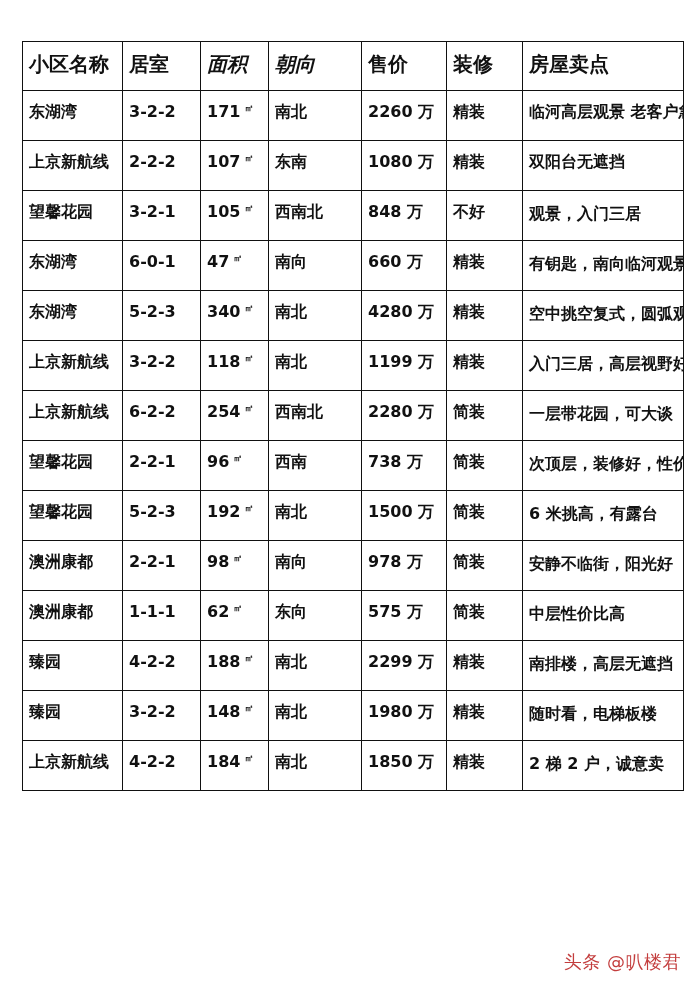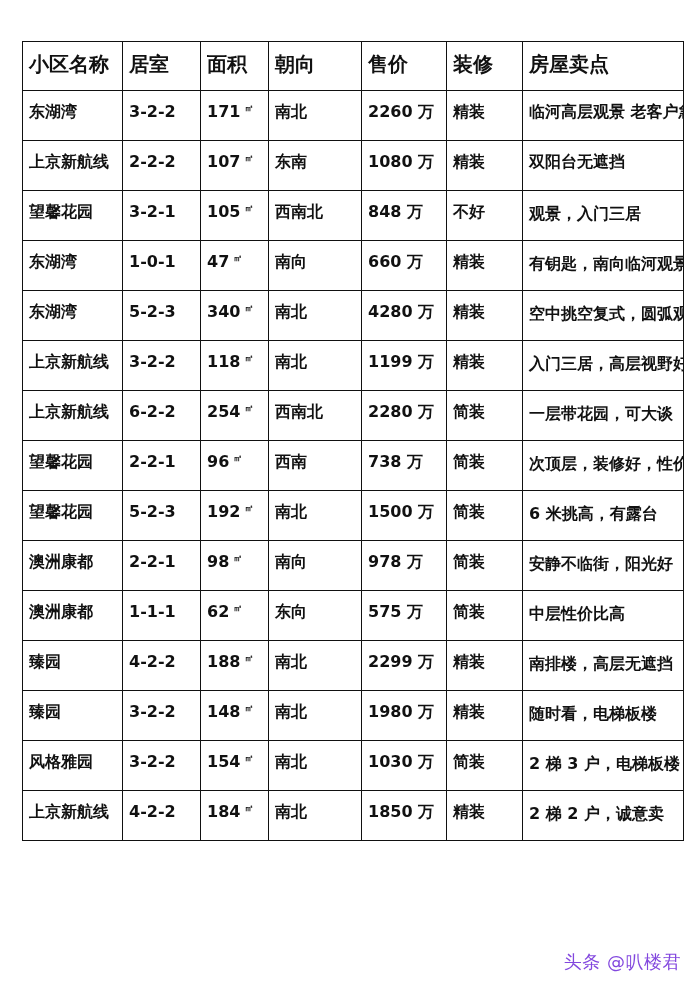--- a/index.html
+++ b/index.html
@@ -4,25 +4,25 @@
 <style>
   html, body { margin:0; padding:0; background:#ffffff; }
   body { width:699px; height:991px; position:relative; overflow:hidden;
          font-family:"DejaVu Sans", "Liberation Sans", sans-serif; color:#111; }
   table.listing { position:absolute; left:22px; top:41px; border-collapse:collapse;
                   table-layout:fixed; width:661px; }
   table.listing td, table.listing th { border:1.5px solid #111; padding:0 0 0 6px;
                   vertical-align:top; font-weight:bold; text-align:left; overflow:hidden; white-space:nowrap; }
   table.listing th { height:49px; font-size:20px; padding-top:9px; box-sizing:border-box; }
   table.listing td { height:50px; font-size:16px; padding-top:11px; box-sizing:border-box; }
-  th.c-area, th.c-dir { text-align:center; padding-left:0; }
+  th.c-area, th.c-dir { text-align:center; padding-left:0;font-style:italic; }
   td.c-feat { font-size:12px; padding-top:6px; }
   td.c-feat.mid { padding-top:13px; }
   .sup { font-size:9px; vertical-align:6px; margin-left:4px; font-weight:bold; }
-  .watermark { position:absolute; right:18px; top:950px; font-size:18px; color:#6d28d9;
+  .watermark { position:absolute; right:18px; top:950px; font-size:18px; color:#b91c1c;
                font-family:"DejaVu Sans", sans-serif; letter-spacing:0.5px; opacity:0.85; }
 </style>
 </head>
 <body>
 
 <table class="listing">
   <colgroup>
     <col style="width:100px">
       <col style="width:78px">
       <col style="width:68px">
@@ -65,21 +65,21 @@
         <td><span>望馨花园</span></td>
         <td><span>3-2-1</span></td>
         <td class="c-area"><span>105</span><span class="sup">㎡</span></td>
         <td><span>西南北</span></td>
         <td><span>848 万</span></td>
         <td><span>不好</span></td>
         <td class="c-feat mid"><span>观景，入门三居</span></td>
       </tr>
       <tr>
         <td><span>东湖湾</span></td>
-        <td><span>1-0-1</span></td>
+        <td><span>6-0-1</span></td>
         <td class="c-area"><span>47</span><span class="sup">㎡</span></td>
         <td><span>南向</span></td>
         <td><span>660 万</span></td>
         <td><span>精装</span></td>
         <td class="c-feat mid"><span>有钥匙，南向临河观景</span></td>
       </tr>
       <tr>
         <td><span>东湖湾</span></td>
         <td><span>5-2-3</span></td>
         <td class="c-area"><span>340</span><span class="sup">㎡</span></td>
@@ -154,29 +154,20 @@
       <tr>
         <td><span>臻园</span></td>
         <td><span>3-2-2</span></td>
         <td class="c-area"><span>148</span><span class="sup">㎡</span></td>
         <td><span>南北</span></td>
         <td><span>1980 万</span></td>
         <td><span>精装</span></td>
         <td class="c-feat mid"><span>随时看，电梯板楼</span></td>
       </tr>
       <tr>
-        <td><span>风格雅园</span></td>
-        <td><span>3-2-2</span></td>
-        <td class="c-area"><span>154</span><span class="sup">㎡</span></td>
-        <td><span>南北</span></td>
-        <td><span>1030 万</span></td>
-        <td><span>简装</span></td>
-        <td class="c-feat mid"><span>2 梯 3 户，电梯板楼</span></td>
-      </tr>
-      <tr>
         <td><span>上京新航线</span></td>
         <td><span>4-2-2</span></td>
         <td class="c-area"><span>184</span><span class="sup">㎡</span></td>
         <td><span>南北</span></td>
         <td><span>1850 万</span></td>
         <td><span>精装</span></td>
         <td class="c-feat mid"><span>2 梯 2 户，诚意卖</span></td>
       </tr>
     </tbody>
 </table>

